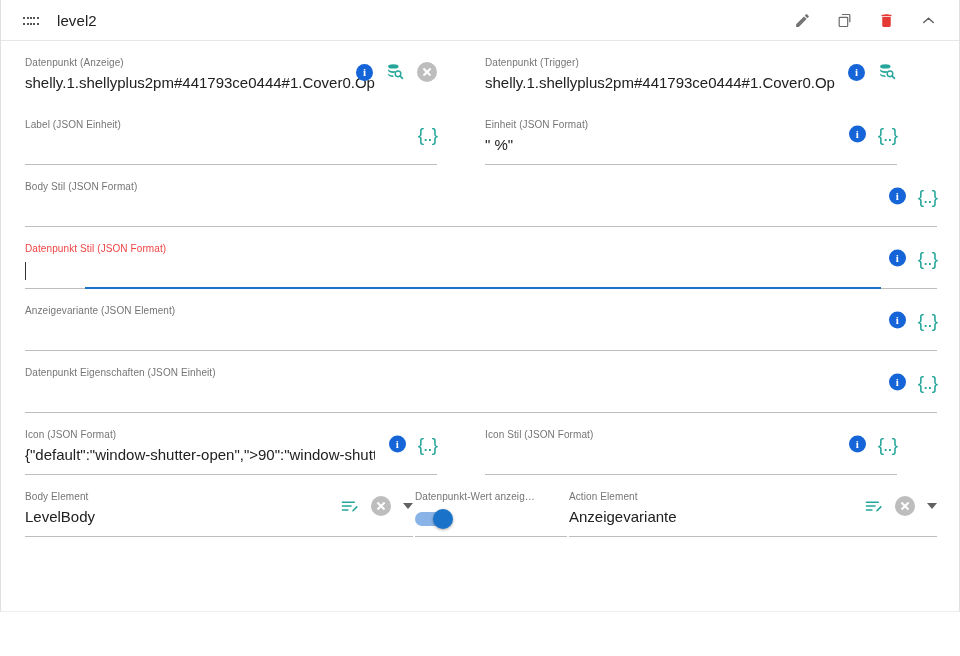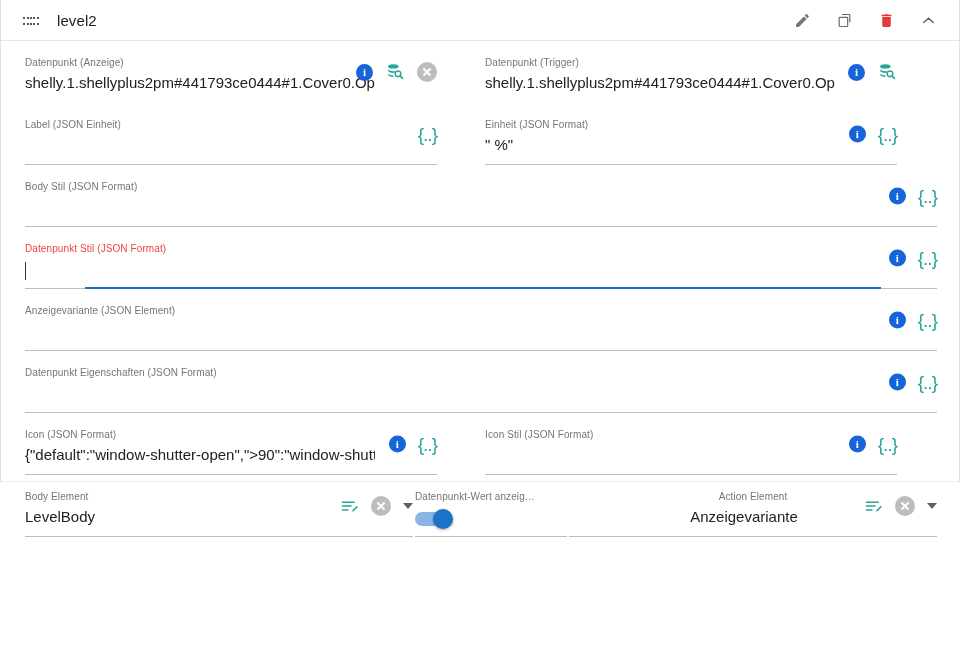--- a/index.html
+++ b/index.html
@@ -11,21 +11,21 @@
     width: 960px;
     height: 656px;
     font-family: "Liberation Sans", sans-serif;
     color: #212121;
     overflow: hidden;
   }
 
   .card {
     position: relative;
     width: 960px;
-    height: 482px;
+    height: 612px;
     box-sizing: border-box;
     background: #ffffff;
     border-left: 1px solid #e0e0e0;
     border-right: 1px solid #e0e0e0;
     border-bottom: 1px solid #eeeeee;
   }
 
   
   .card-header {
     position: relative;
@@ -226,21 +226,21 @@
   .toggle-field .lbl {
     overflow: hidden;
     text-overflow: ellipsis;
     white-space: nowrap;
   }
 
   .field.toggle-field { width: 152px; flex: 0 0 152px; margin: 0 0 0 0; padding-left: 0; }
 
   .row.bottom .field.be  { width: 388px; flex: 0 0 388px; margin-left: 24px; margin-right: 0; }
   .row.bottom .field.tg  { width: 152px; flex: 0 0 152px; margin-left: 2px; margin-right: 0; }
-  .row.bottom .field.ae  { width: 368px; flex: 0 0 368px; margin-left: 2px; margin-right: 24px; text-align: center; }
+  .row.bottom .field.ae  { width: 368px; flex: 0 0 368px; margin-left: 2px; margin-right: 24px; }
 </style>
 </head>
 <body>
 
 <div class="card">
 
   <div class="card-header">
     <div class="drag-handle">
       <i></i>
         <i></i>
@@ -380,21 +380,21 @@
         <div class="underline"></div>
         <div class="field-icons">
           <span class="ico ico-info">i</span>
           <span class="ico ico-json">{..}</span>
         </div>
       </div>
     </div>
 
     <div class="row">
       <div class="field full">
-        <span class="lbl">Datenpunkt Eigenschaften (JSON Format)</span>
+        <span class="lbl">Datenpunkt Eigenschaften (JSON Einheit)</span>
         <span class="val empty"></span>
         <div class="underline"></div>
         <div class="field-icons">
           <span class="ico ico-info">i</span>
           <span class="ico ico-json">{..}</span>
         </div>
       </div>
     </div>
 
     <div class="row">

